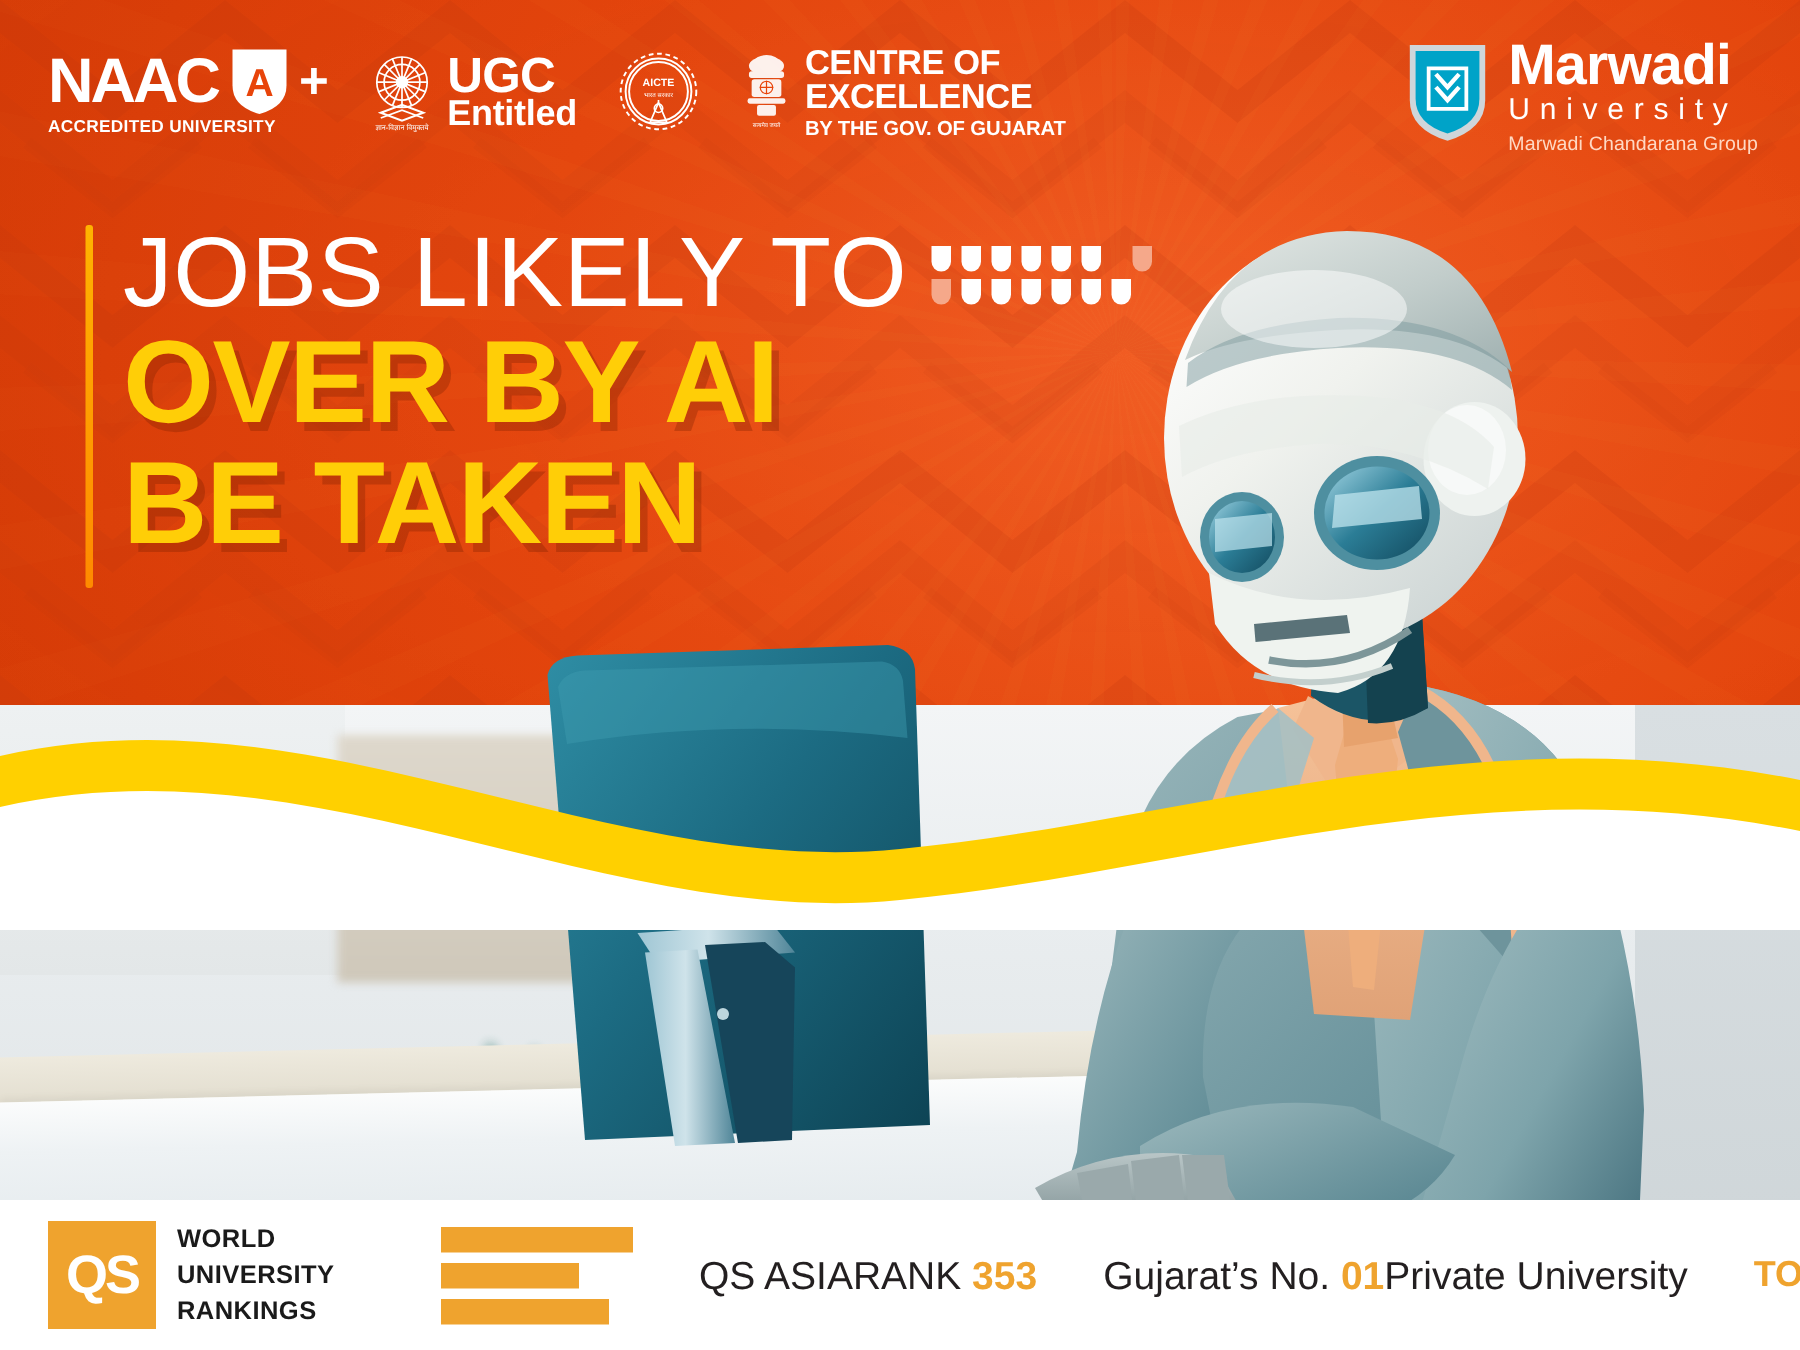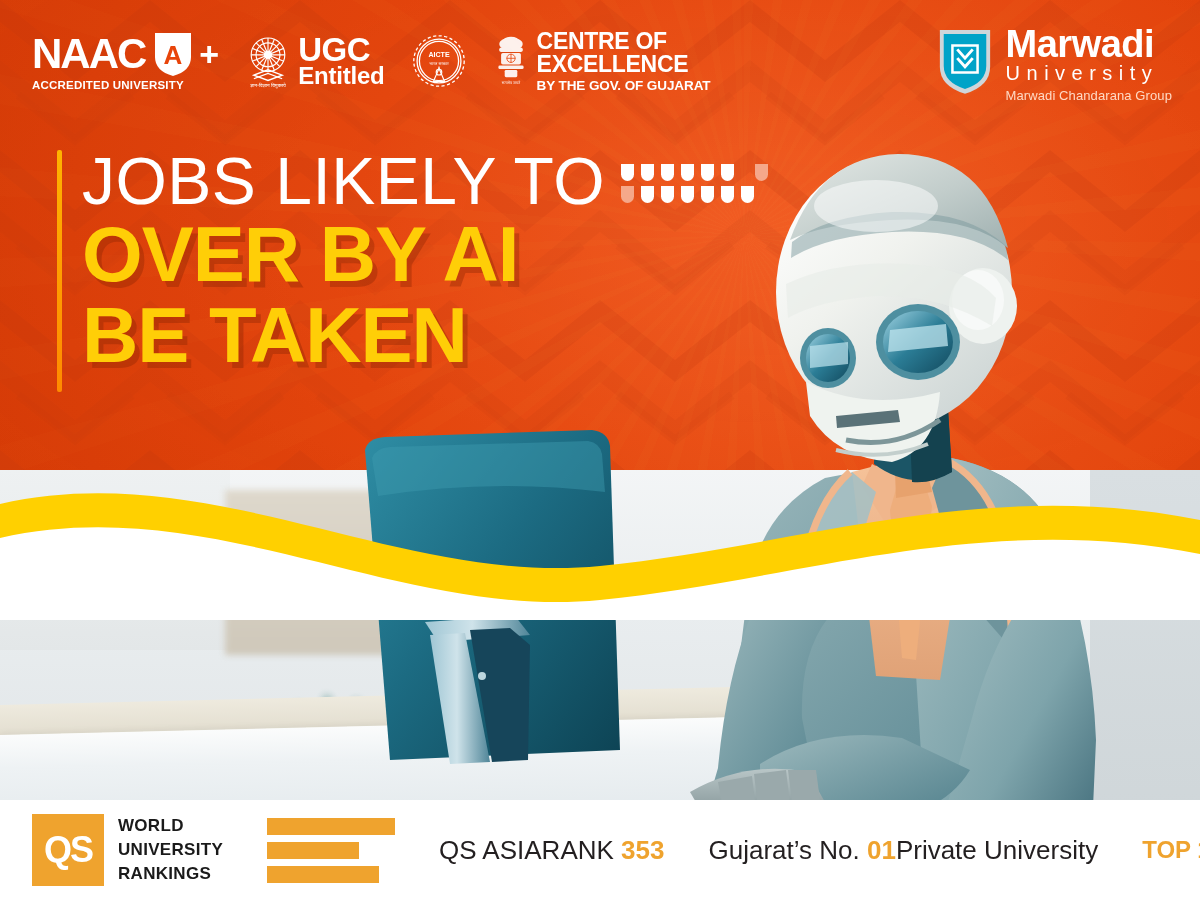--- a/index.html
+++ b/index.html
@@ -144,21 +144,21 @@
     position:absolute; left:0; bottom:0; width:1200px; height:100px;
     background:#fff; display:flex; align-items:center;
   }
   .qs-block { display:flex; align-items:center; gap:14px; padding-left:32px; }
   .qs-sq {
     width:72px; height:72px; background:#EFA32E;
     display:flex; align-items:center; justify-content:center;text-align:right;
   }
   .qs-letters { color:#fff; font-weight:800; font-size:36px; letter-spacing:-2px; }
   .qs-words { display:flex; flex-direction:column; gap:4px; }
-  .qs-wrow { display:flex; align-items:center; gap:1px; }
+  .qs-wrow { display:flex; align-items:center; gap:28px; }
   .qs-w { color:#1a1a1a; font-weight:800; font-size:17px; letter-spacing:.3px; width:148px; }
   .qs-bar { height:17px; background:#EFA32E; }
 
   .vdiv { width:2.5px; height:68px; background:#3BAFC4; margin:0 22px; }
 
   .stat { display:flex; flex-direction:row; justify-content:center; line-height:1.16; }
   .stat-l { font-size:26px; color:#231f20; font-weight:400; white-space:nowrap; }
   .hl-orange { color:#EFA32E; font-weight:800; }
   .stat-wide .stat-l { font-size:24px; }
 </style>

